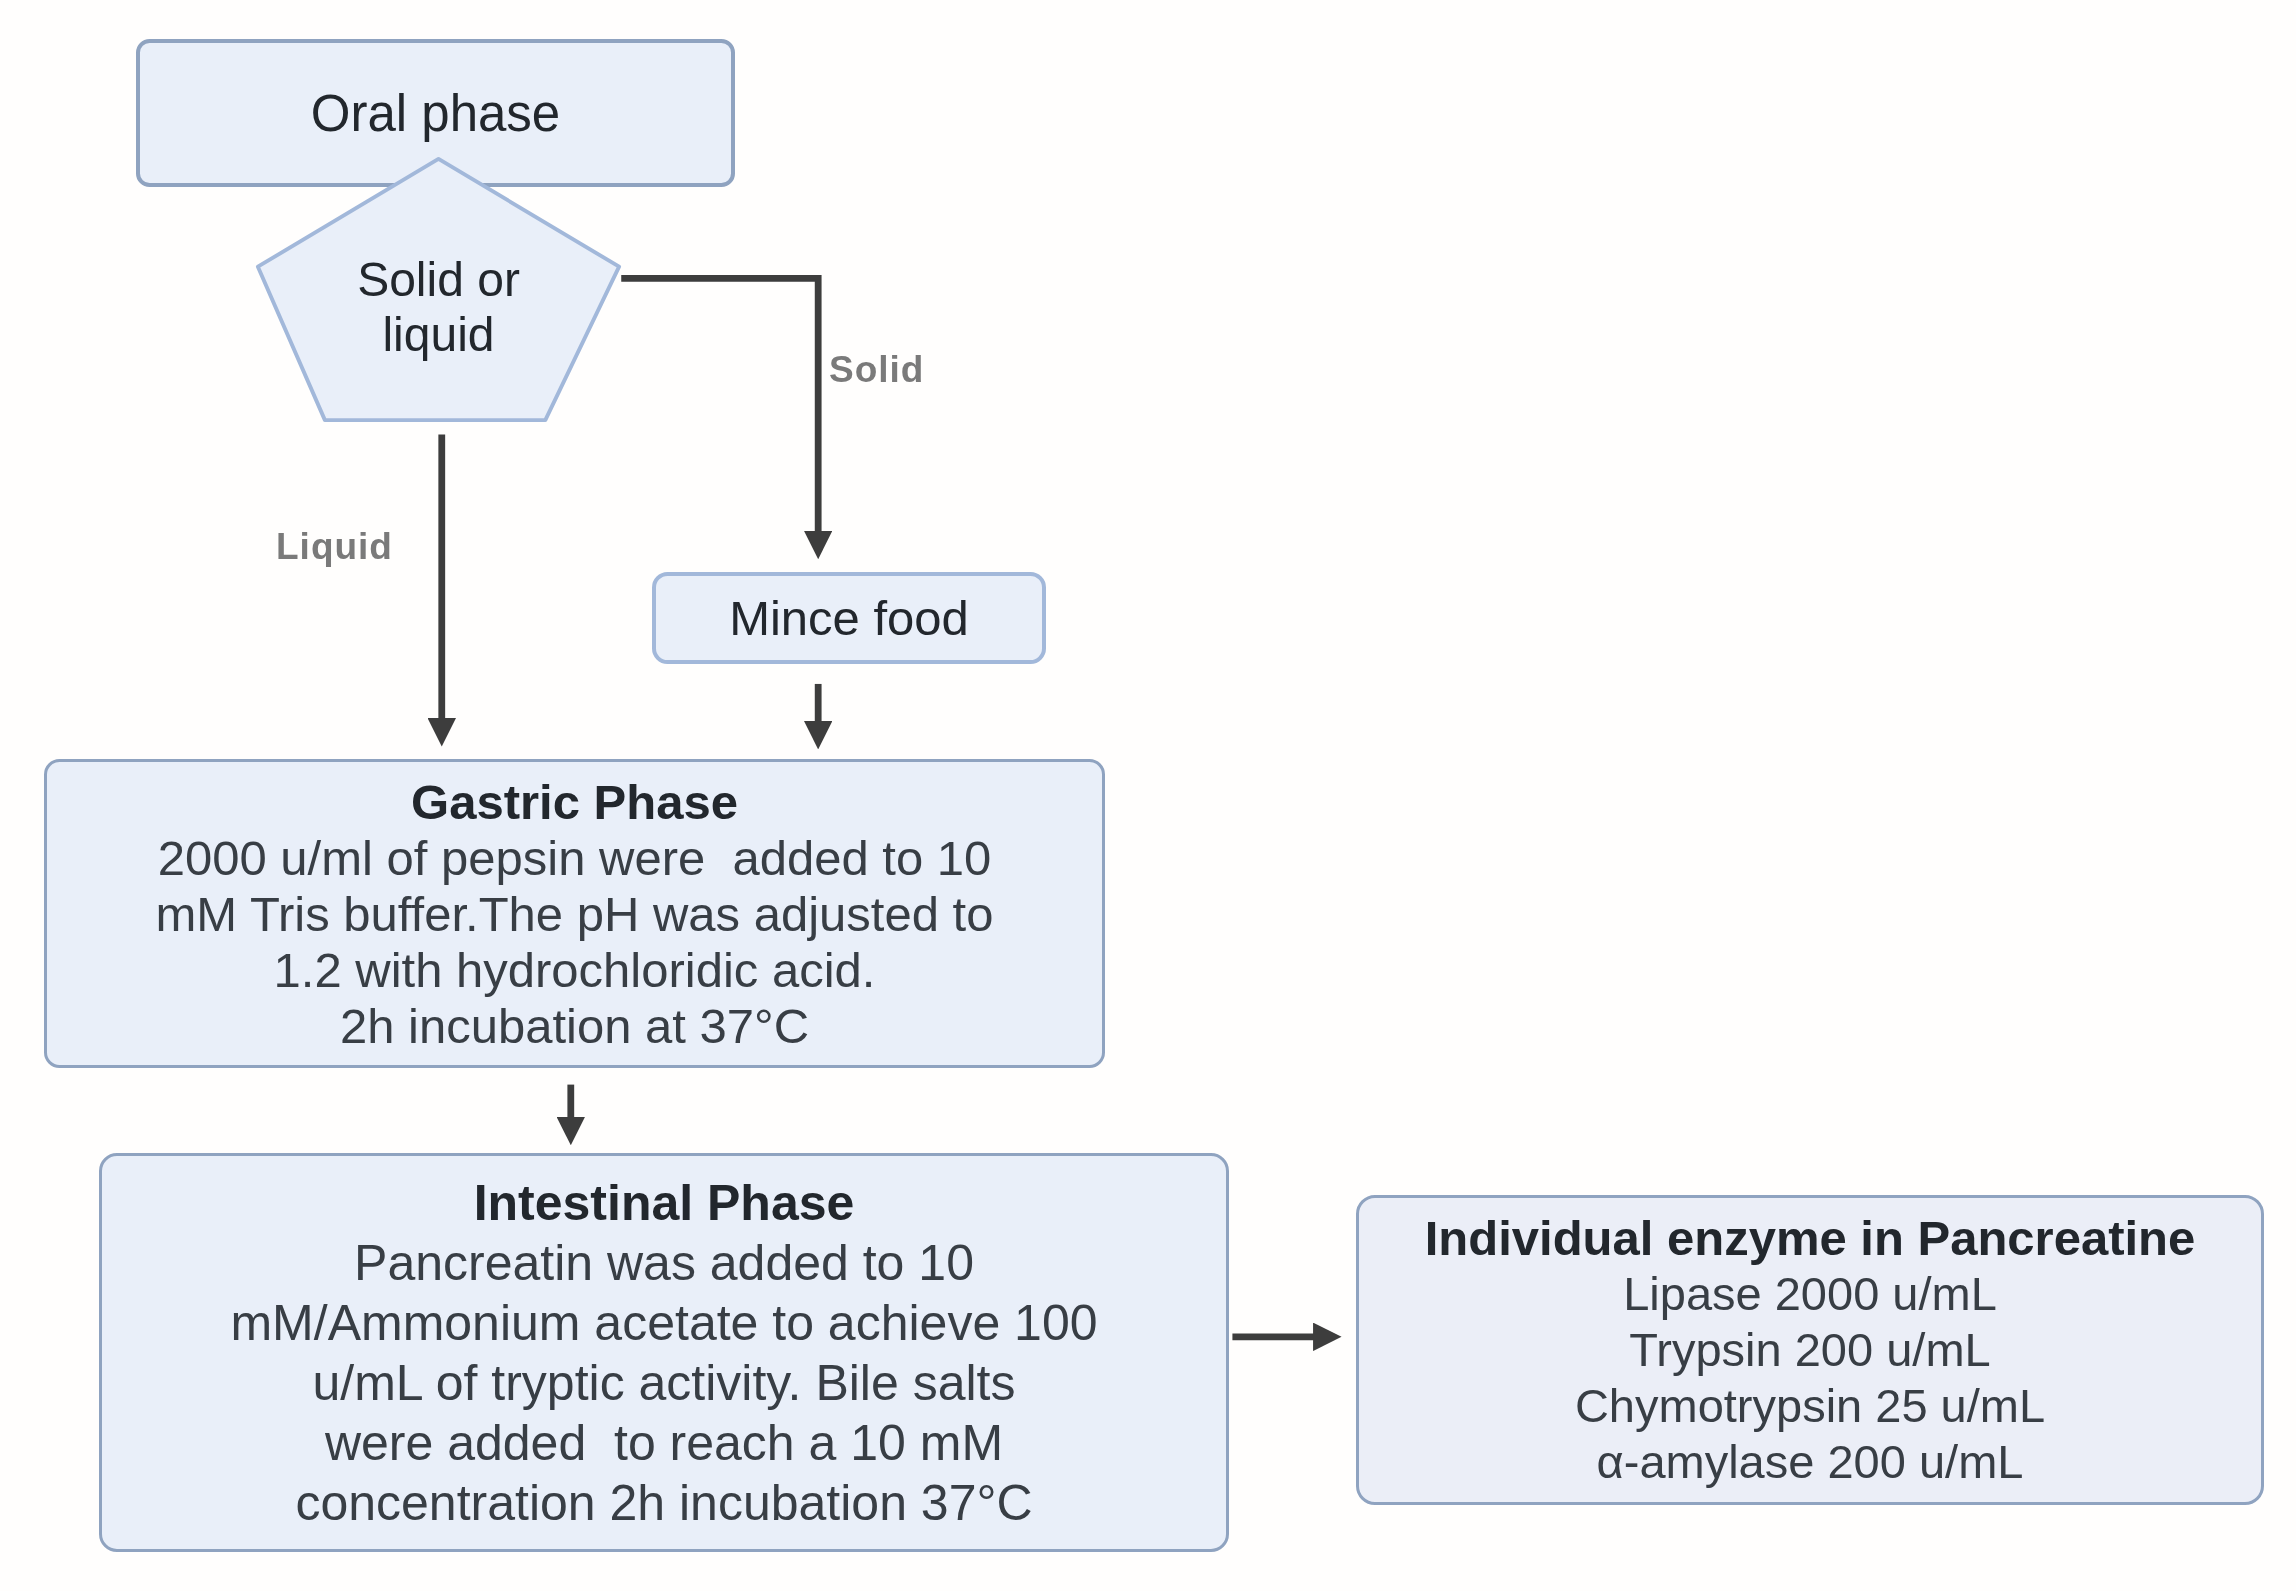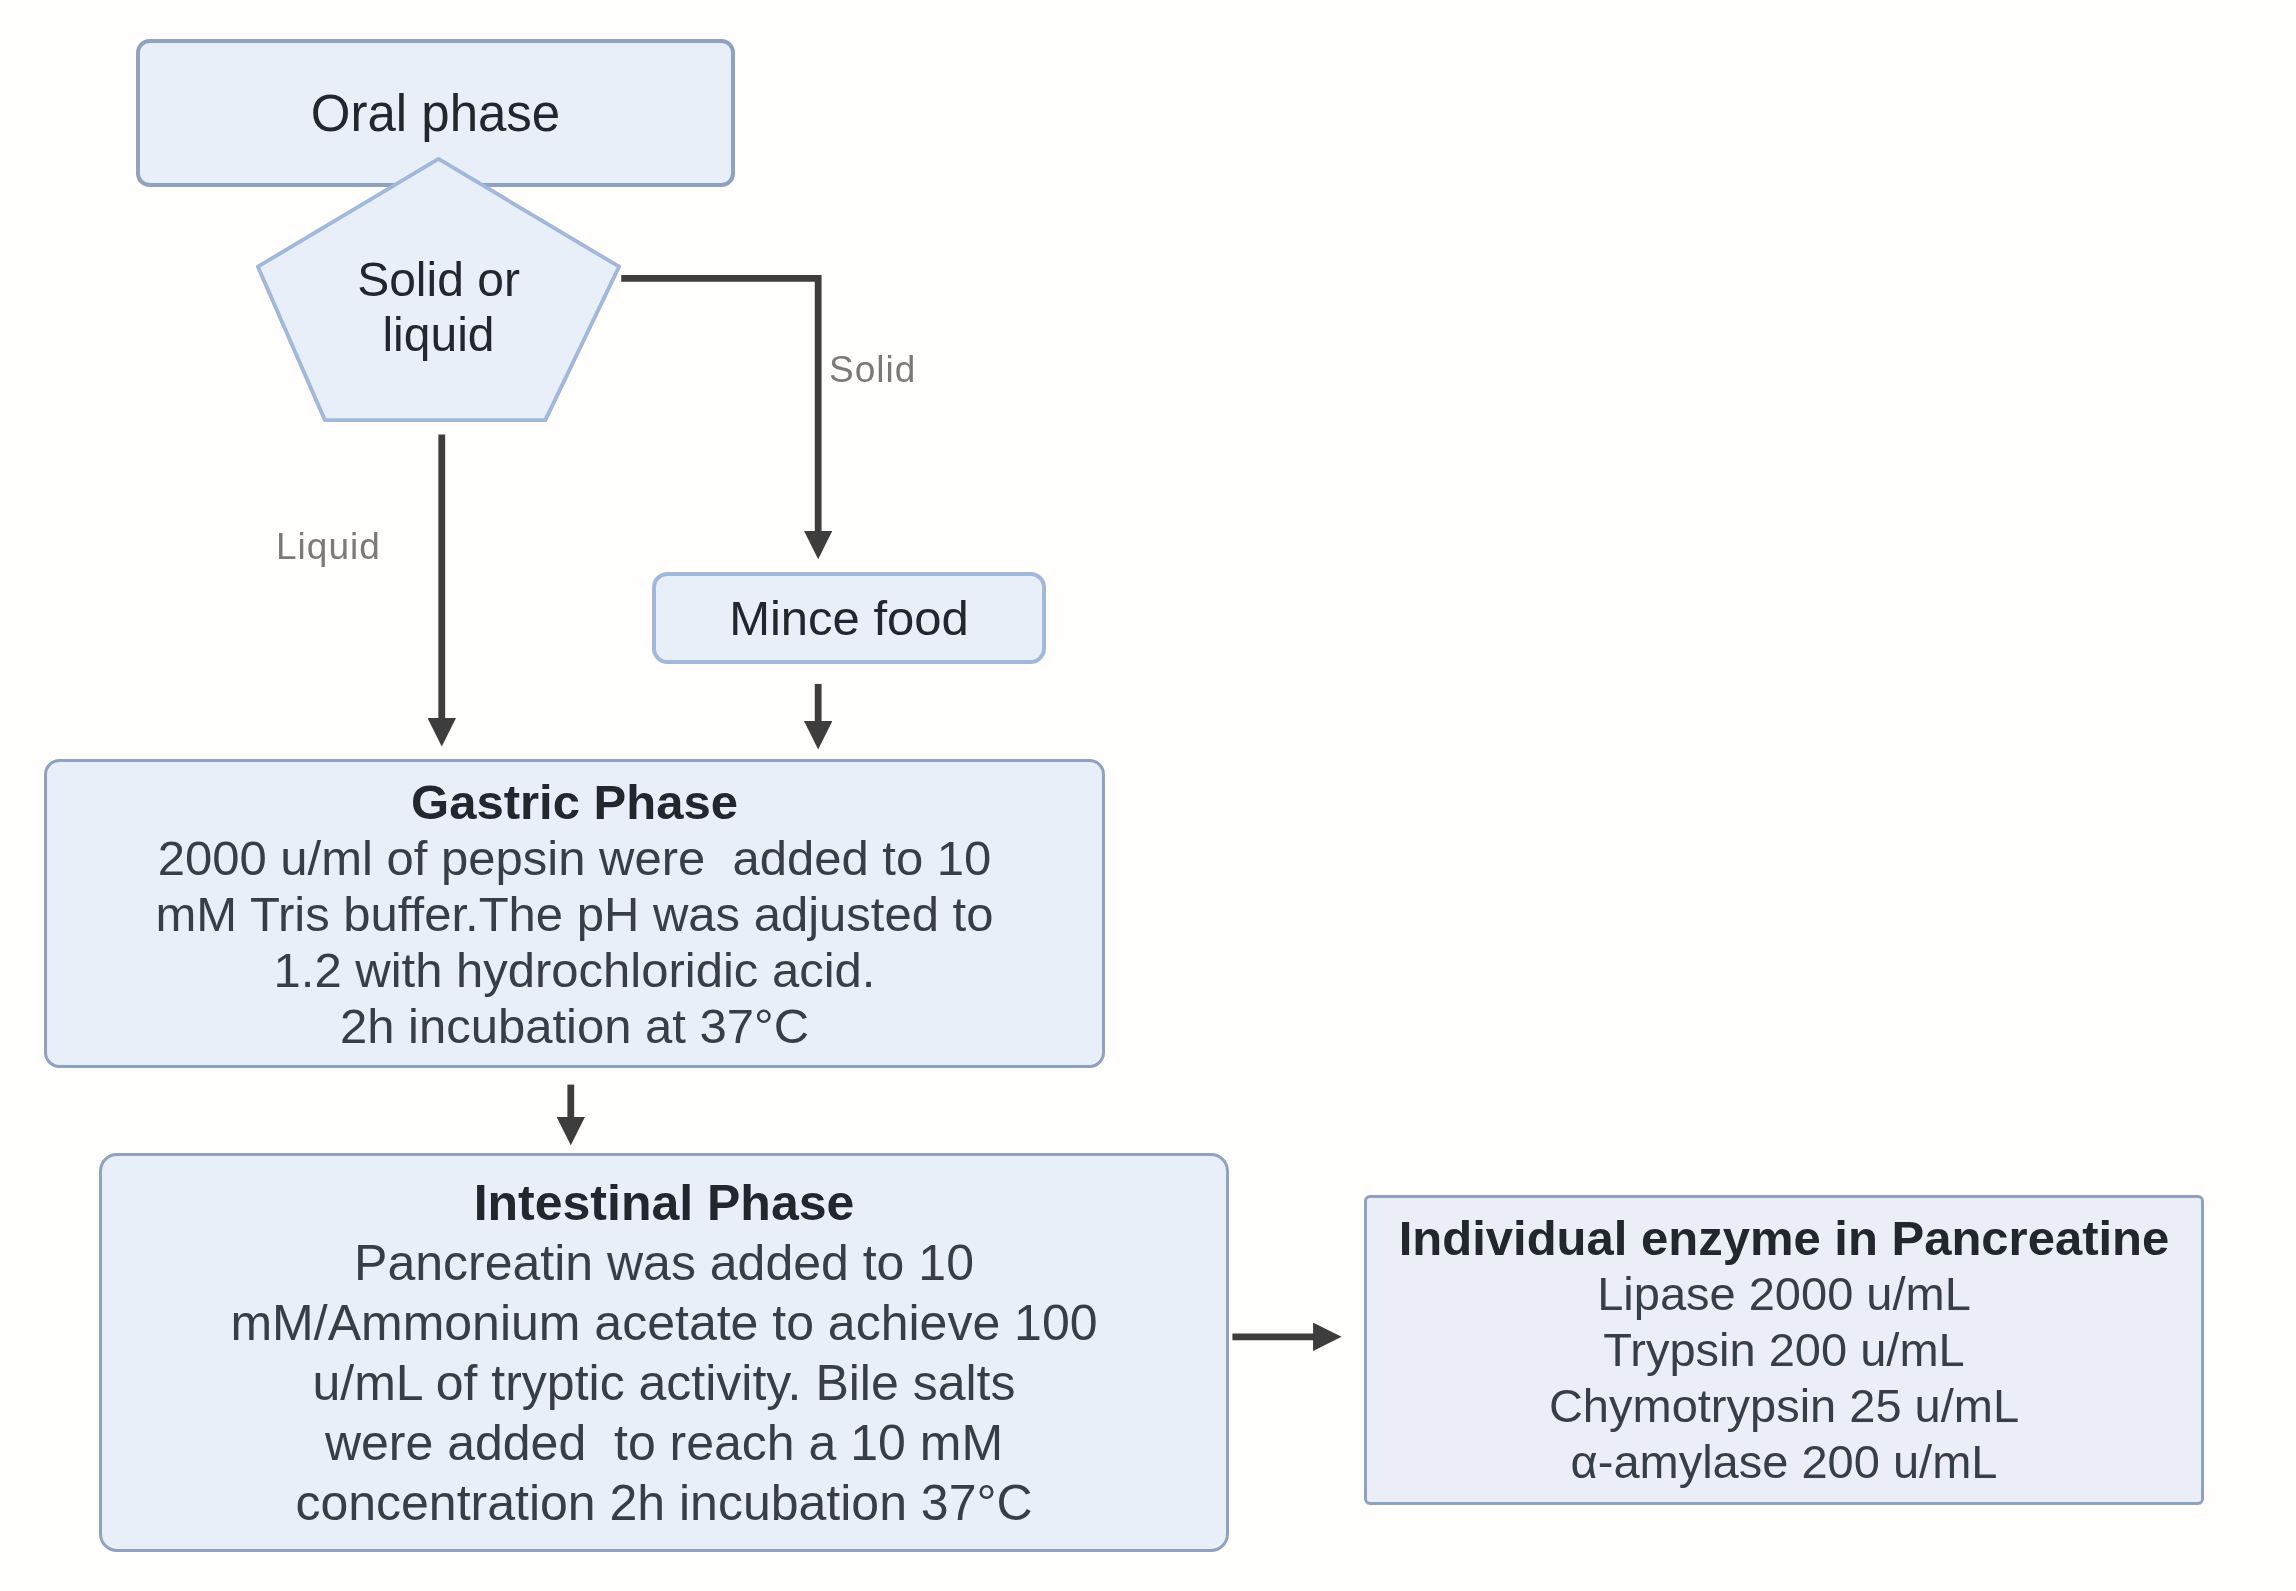--- a/index.html
+++ b/index.html
@@ -28,26 +28,26 @@
   .pentagon-wrap{position:absolute;left:254px;top:156px;width:369px;height:268px;}
   .pentagon-wrap svg{position:absolute;left:0;top:0;}
   .pentagon-text{
     position:absolute;inset:0;display:flex;flex-direction:column;
     align-items:center;justify-content:center;padding-top:33px;
     text-align:center;font-size:48px;line-height:55px;color:var(--title_text,#3a4047);
   }
   .mince{left:652px;top:572px;width:394px;height:92px;border-radius:15.5px;border-width:4.9px;border-color:var(--pentagon_border,#a2b8da);font-size:49px;color:var(--title_text,#3a4047);}
   .gastric{left:44px;top:759px;width:1061px;height:309px;border-radius:15.5px;font-size:49px;line-height:56px;}
   .intestinal{left:99px;top:1153px;width:1130px;height:399px;border-radius:18px;font-size:50px;line-height:60px;}
-  .pancreatine{left:1356px;top:1195px;width:840px;height:310px;border-radius:6px;font-size:47px;line-height:56px;background:#ebeef7;margin-left:8px;}
+  .pancreatine{left:1356px;top:1195px;width:908px;height:310px;border-radius:19px;font-size:47px;line-height:56px;background:#ebeef7;}
   .pancreatine .title{font-size:49px;}
 
   .edge-label{
     position:absolute;font-size:37px;letter-spacing:1px;
-    color:var(--edge_label,#7a7a7a);font-weight:normal;
+    color:var(--edge_label,#7a7a7a);font-weight:bold;
   }
   .lbl-solid{left:829px;top:349px;}
   .lbl-liquid{left:276px;top:526px;}
 
   .arrows{position:absolute;left:0;top:0;pointer-events:none;}
 </style>
 </head>
 <body>
 
 <div class="canvas">

